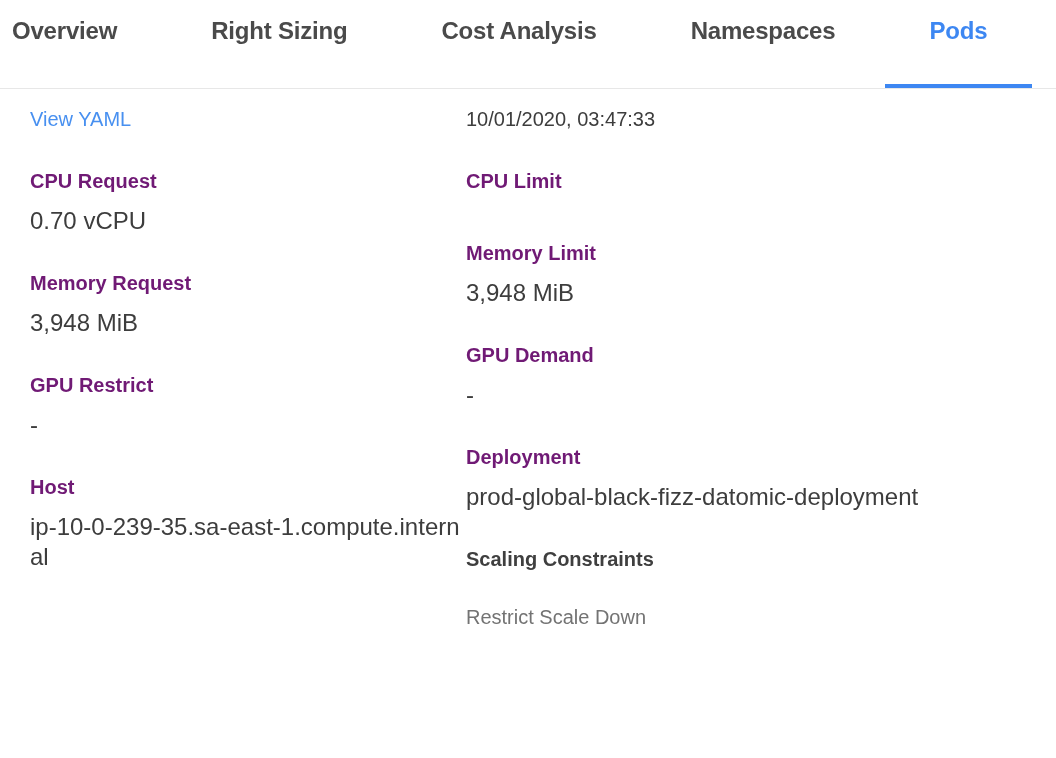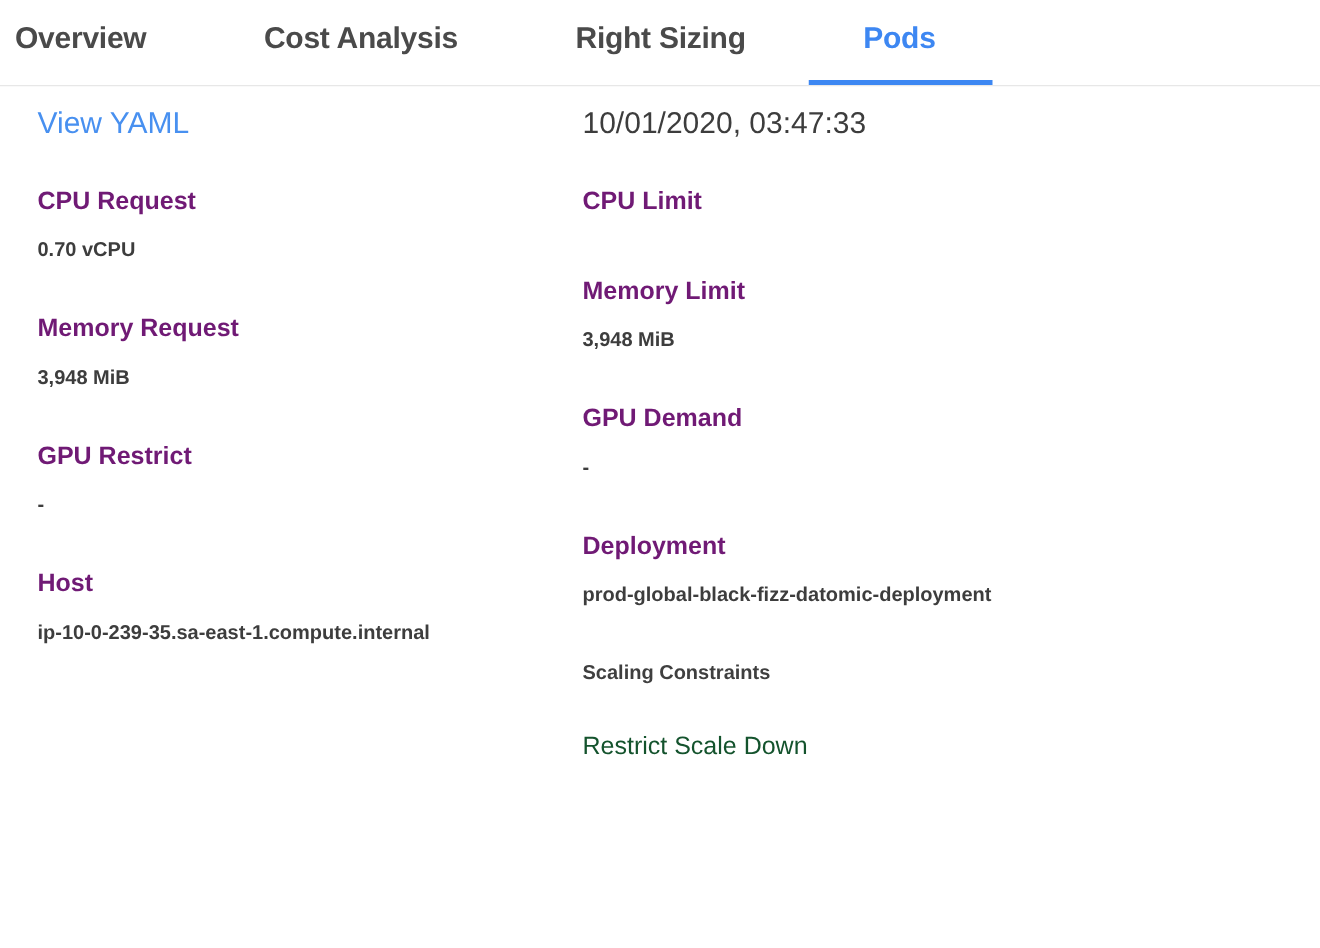--- a/index.html
+++ b/index.html
@@ -8,21 +8,21 @@
     background: #ffffff;
     font-family: "Liberation Sans", sans-serif;
   }
   body { height: 758px; overflow: hidden; }
 
   
   .tabbar {
     display: flex;
     align-items: stretch;
     gap: 94px;
-    height: 69px;
+    height: 89px;
     padding-left: 12px;
     border-bottom: 1px solid #e7e7e7;
     background: #ffffff;
   }
   .tab {
     position: relative;
     display: flex;
     align-items: flex-start;
     padding-top: 17px;
     font-size: 24px;
@@ -49,71 +49,72 @@
     padding: 15px 0 0 30px;
   }
   .col { display: flex; flex-direction: column; }
   .col-left  { width: 436px; }
   .col-right { width: 560px; }
 
   .top-row {
     height: 30px;
     line-height: 30px;
     margin-bottom: 32px;
-    font-size: 24px;
+    font-size: 20px;
     color: #3d3d3d;
   }
   .link {
     color: #4890f0;
     text-decoration: none;
     cursor: pointer;
   }
   .field { margin-bottom: 32px; }
   .field-label {
     font-size: 20px;
     font-weight: 600;
     color: #701a75;
     line-height: 30px;
     margin-bottom: 10px;
   }
   .field-value {
-    font-size: 16px;
-    font-weight: 700;
+    font-size: 24px;
+    font-weight: 400;
     color: #3d3d3d;
     line-height: 30px;
   }
   .field-value.link-value {
     word-break: break-all;
     text-align: right;
   }
   .col-left .link-value  { max-width: 322px; }
   .col-right .link-value { max-width: 374px; }
 
   .section-title {
-    font-size: 16px;
+    font-size: 20px;
     font-weight: 600;
     color: #3f3f3f;
     line-height: 30px;
     margin-bottom: 28px;
   }
   .constraint-item {
     font-size: 20px;
     font-weight: 400;
-    color: #14532d;
+    color: #737373;
     line-height: 30px;
     margin-bottom: 18px;
   }
 </style>
 </head>
 <body>
 
 <nav class="tabbar">
   <div class="tab">Overview</div>
+  <div class="tab">Right Sizing</div>
   <div class="tab">Cost Analysis</div>
-  <div class="tab">Right Sizing</div>
+  <div class="tab">Namespaces</div>
   <div class="tab active">Pods</div>
 </nav>
 
 <main class="content">
 
   <div class="col col-left">
     <div class="top-row">
       <a class="link">View YAML</a>
     </div>
 

